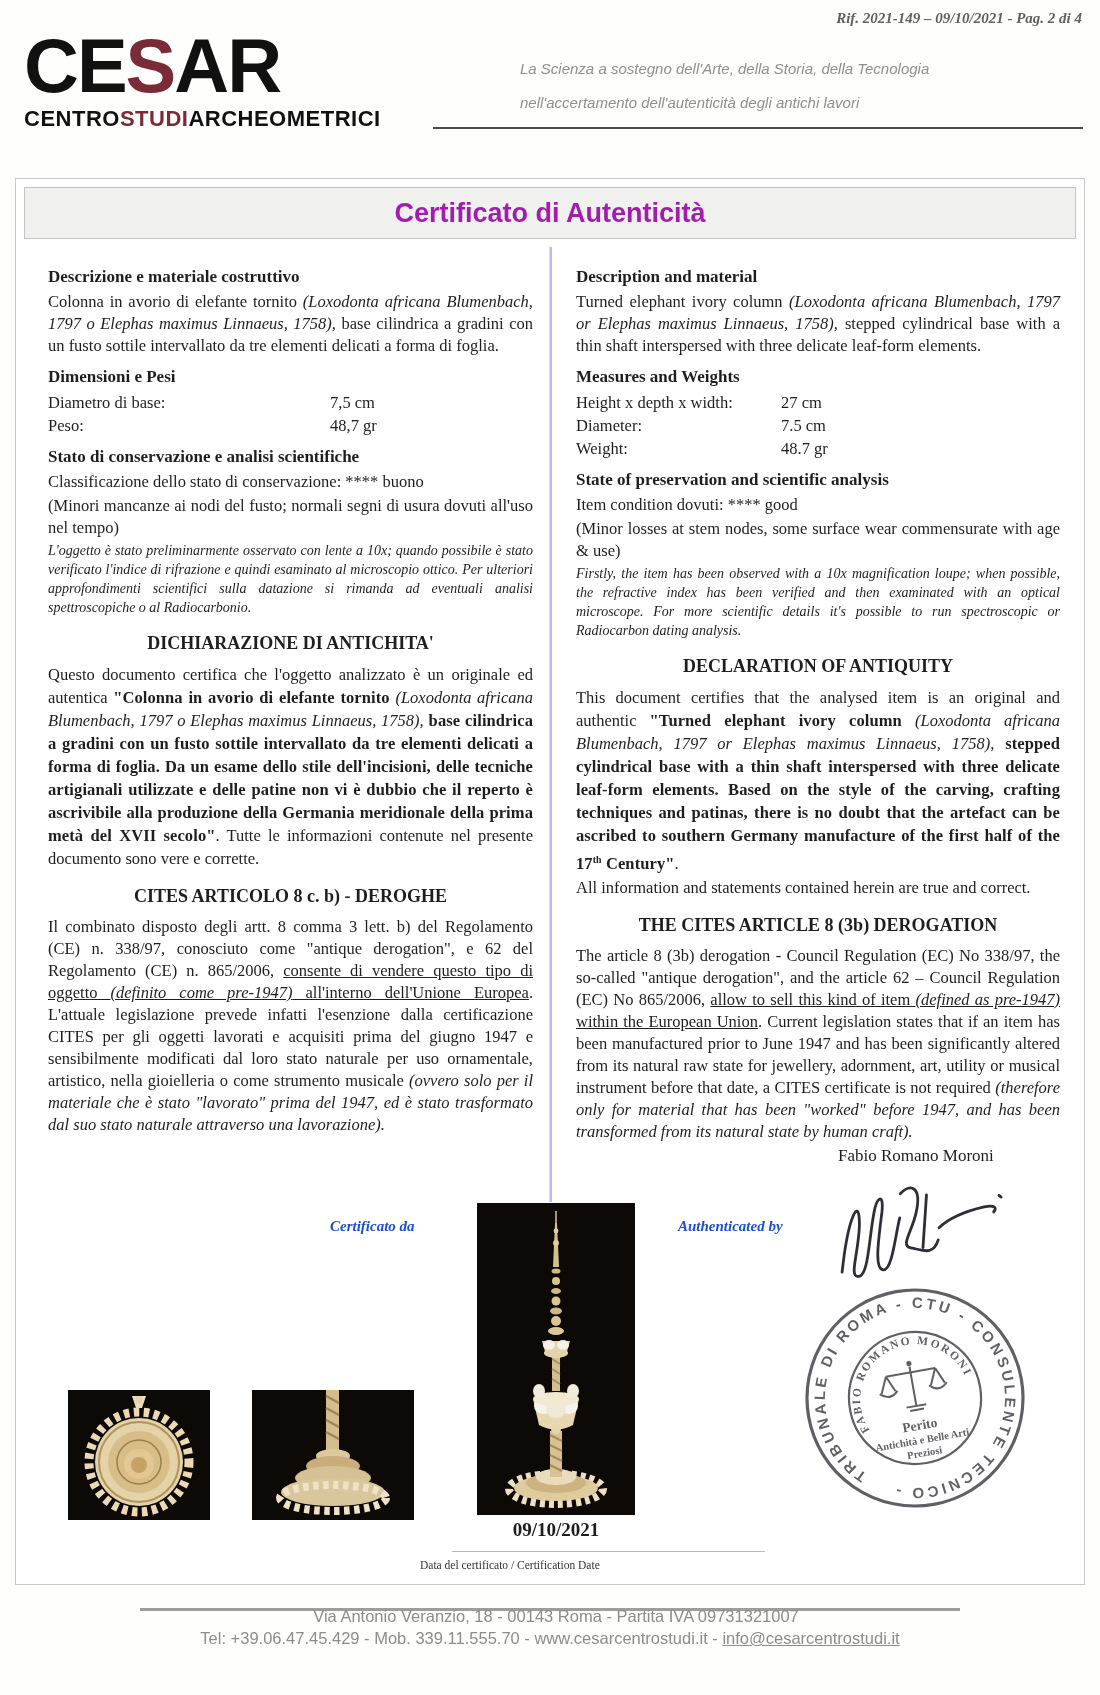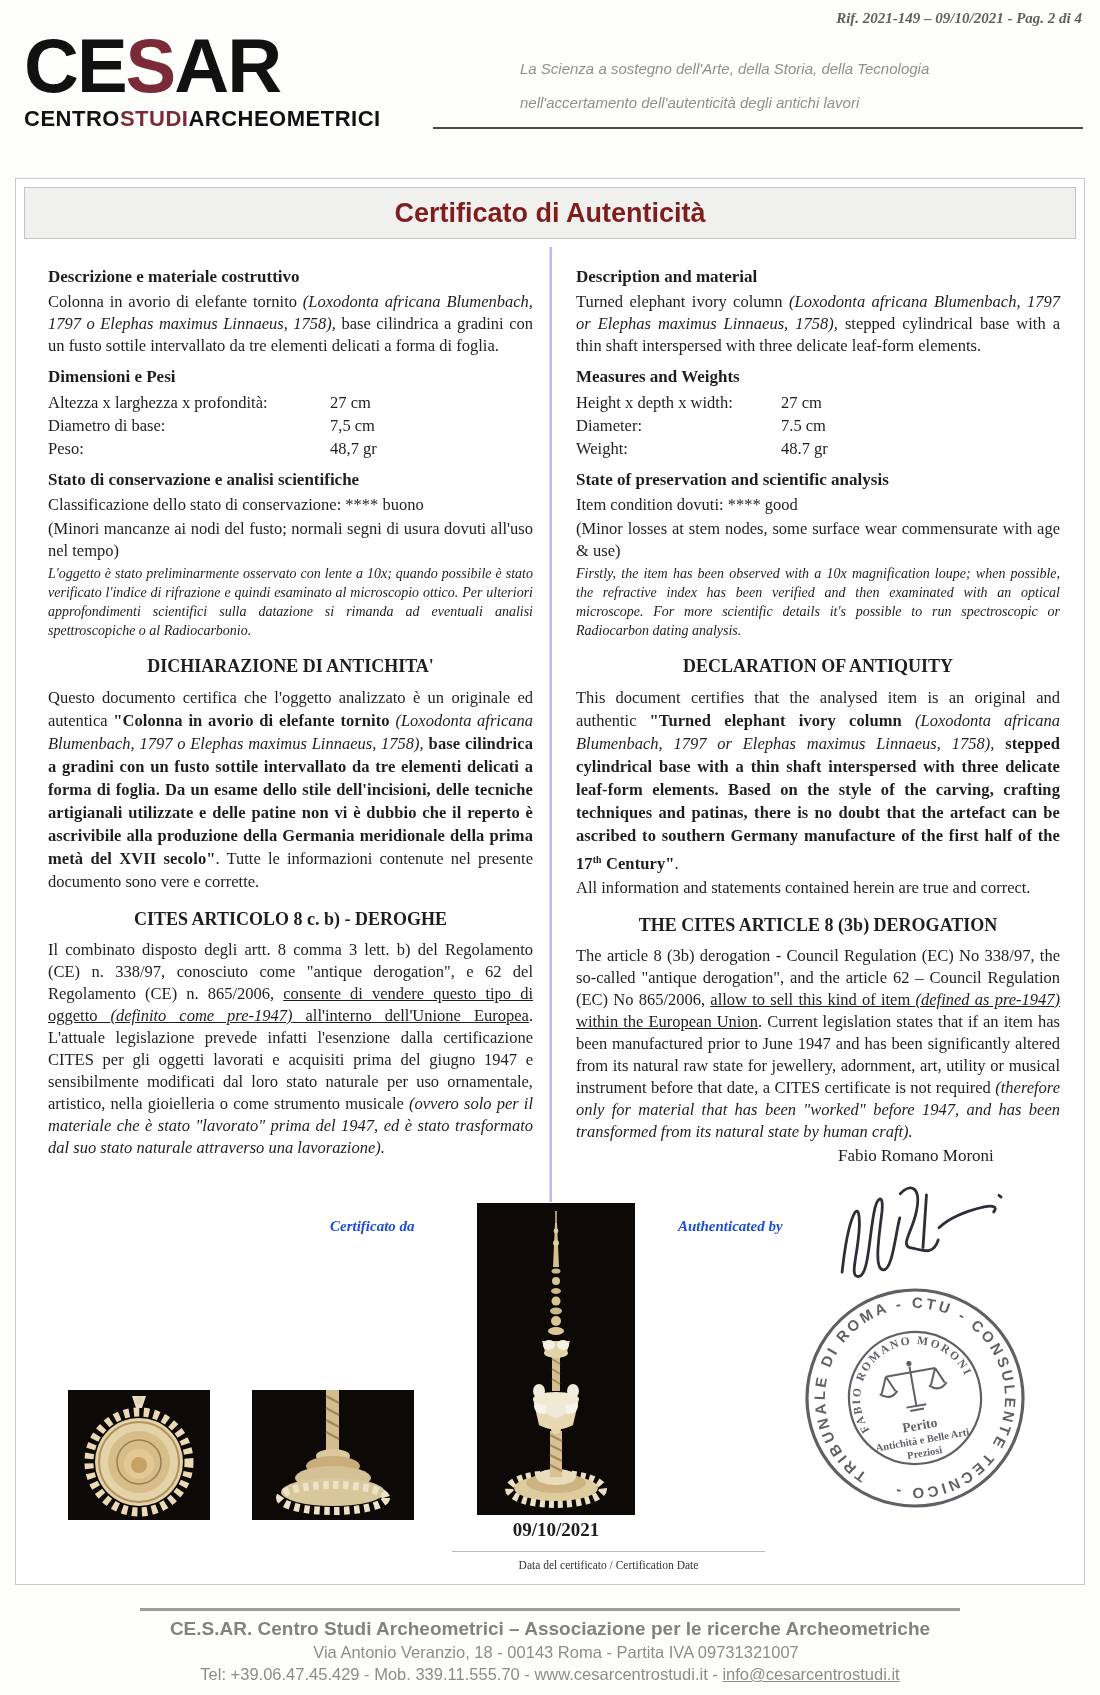--- a/index.html
+++ b/index.html
@@ -27,21 +27,21 @@
   
   .cert-box{
     position:absolute;left:15px;top:178px;width:1068px;height:1405px;
     border:1px solid #c9c9c9;background:#fff;
   }
   .title-row{display:flex;gap:0;margin:8px;}
   .title-cell{
     flex:1;height:50px;line-height:50px;text-align:center;
     background:#f0f0ee;border:1px solid #c4c4c4;
     font-family:"Liberation Sans","DejaVu Sans",sans-serif;
-    font-weight:bold;font-size:27px;color:#7f1d1d;
+    font-weight:bold;font-size:27px;color:#a21caf;
   }
   .columns{display:flex;margin:6px 8px 0 8px;height:955px;overflow:hidden;}
   .col{width:50%;box-sizing:border-box;padding:10px 16px 0 24px;}
   .col-it{border-right:1px solid #dcdcdc;}
   .col-en{border-left:2px solid #c4b5fd;}
   .sec-head{font-weight:bold;font-size:17px;margin:10px 0 4px 0;}
   .col p{margin:0 0 2px 0;font-size:16.5px;line-height:22px;text-align:justify;}
   .center-head{font-weight:bold;font-size:18px;text-align:center;margin:16px 0 9px 0;}
   .note-italic{font-style:italic;font-size:14px !important;line-height:19px !important;}
   .dims{font-size:16.5px;line-height:23px;}
@@ -57,21 +57,21 @@
   .cap-it{left:330px;top:1218px;}
   .cap-en{left:678px;top:1218px;}
   .photo{position:absolute;background:#0d0a08;}
   .photo svg{display:block;}
   .photo-main{left:477px;top:1203px;width:158px;height:312px;}
   .photo-left1{left:68px;top:1390px;width:142px;height:130px;}
   .photo-left2{left:252px;top:1390px;width:162px;height:130px;}
   .cert-date{position:absolute;left:477px;top:1519px;width:158px;text-align:center;
     font-weight:bold;font-size:19px;color:#1d1d1d;}
   .date-rule{position:absolute;left:452px;top:1551px;width:313px;height:1px;background:#b9b9b9;}
-  .date-caption{position:absolute;left:420px;top:1559px;width:377px;text-align:center;
+  .date-caption{position:absolute;left:420px;top:1559px;width:377px;
     font-size:11.5px;color:#333;}
   .expert-name{position:absolute;left:838px;top:1146px;font-size:17px;color:#1d1d1d;}
   .signature{position:absolute;left:818px;top:1168px;transform:rotate(-6deg);}
   .stamp{position:absolute;left:800px;top:1283px;transform:rotate(-10deg);opacity:.88;}
   
   .footer{position:absolute;left:0;top:1604px;width:1100px;text-align:center;
     font-family:"Liberation Sans","DejaVu Sans",sans-serif;color:#8c8c8c;}
   .footer-rule{position:absolute;left:140px;top:1608px;width:820px;height:3px;background:#9d9d9d;}
   .footer-line1{margin-top:14px;font-weight:bold;font-size:19px;color:#828282;}
   .footer-line2{margin-top:3px;font-size:16.5px;margin-left:12px;}
@@ -103,21 +103,20 @@
     </div>
 
     <div class="columns">
 
       <div class="col col-it">
         <div class="sec-head">Descrizione e materiale costruttivo</div>
         <p><span>Colonna in avorio di elefante tornito </span><i>(Loxodonta africana Blumenbach, 1797 o Elephas maximus Linnaeus, 1758),</i><span> base cilindrica a gradini con un fusto sottile intervallato da tre elementi delicati a forma di foglia.</span></p>
 
         <div class="sec-head">Dimensioni e Pesi</div>
         <div class="dims">
-          <div><span class="dim-label">Altezza x larghezza x profondità:</span><span class="dim-value">27 cm</span></div>
           <div><span class="dim-label">Diametro di base:</span><span class="dim-value">7,5 cm</span></div>
           <div><span class="dim-label">Peso:</span><span class="dim-value">48,7 gr</span></div>
         </div>
 
         <div class="sec-head">Stato di conservazione e analisi scientifiche</div>
         <p>Classificazione dello stato di conservazione: **** buono</p>
         <p>(Minori mancanze ai nodi del fusto; normali segni di usura dovuti all'uso nel tempo)</p>
         <p class="note-italic">L'oggetto è stato preliminarmente osservato con lente a 10x; quando possibile è stato verificato l'indice di rifrazione e quindi esaminato al microscopio ottico. Per ulteriori approfondimenti scientifici sulla datazione si rimanda ad eventuali analisi spettroscopiche o al Radiocarbonio.</p>
 
         <div class="center-head">DICHIARAZIONE DI ANTICHITA'</div>
@@ -269,18 +268,17 @@
       <path d="M25,-12 L18,4 M25,-12 L32,4 M16,4 Q25,13 34,4"></path>
       <path d="M-10,22 H10 M-7,26 H7"></path>
     </g>
     <text y="32" text-anchor="middle" font-family="Liberation Serif, DejaVu Serif, serif" font-size="13.5" font-weight="bold" fill="#4a4a52">Perito</text>
     <text y="46" text-anchor="middle" font-family="Liberation Serif, DejaVu Serif, serif" font-size="10.5" font-weight="bold" fill="#4a4a52">Antichità e Belle Arti</text>
     <text y="59" text-anchor="middle" font-family="Liberation Serif, DejaVu Serif, serif" font-size="10.5" font-weight="bold" fill="#4a4a52">Preziosi</text>
   </svg>
 
   <div class="footer-rule"></div>
   <div class="footer">
-    <div class="footer-line1">CE.S.AR.  Centro Studi Archeometrici – Associazione per le ricerche Archeometriche</div>
     <div class="footer-line2">Via Antonio Veranzio, 18  -  00143  Roma  -  Partita IVA 09731321007</div>
     <div class="footer-line3"><span>Tel: +39.06.47.45.429  -  Mob. 339.11.555.70  -  </span><a href="#">www.cesarcentrostudi.it</a><span>  - </span><a href="#" class="email">info@cesarcentrostudi.it</a></div>
   </div>
 
 </div>
 
 </body></html>

